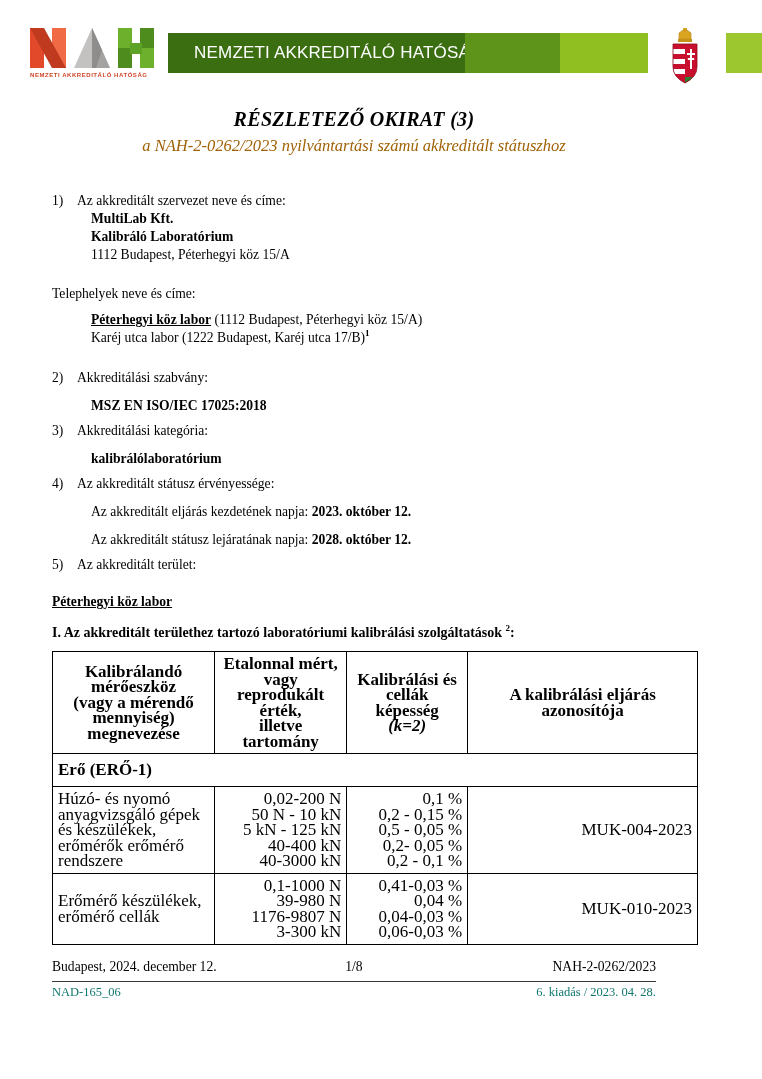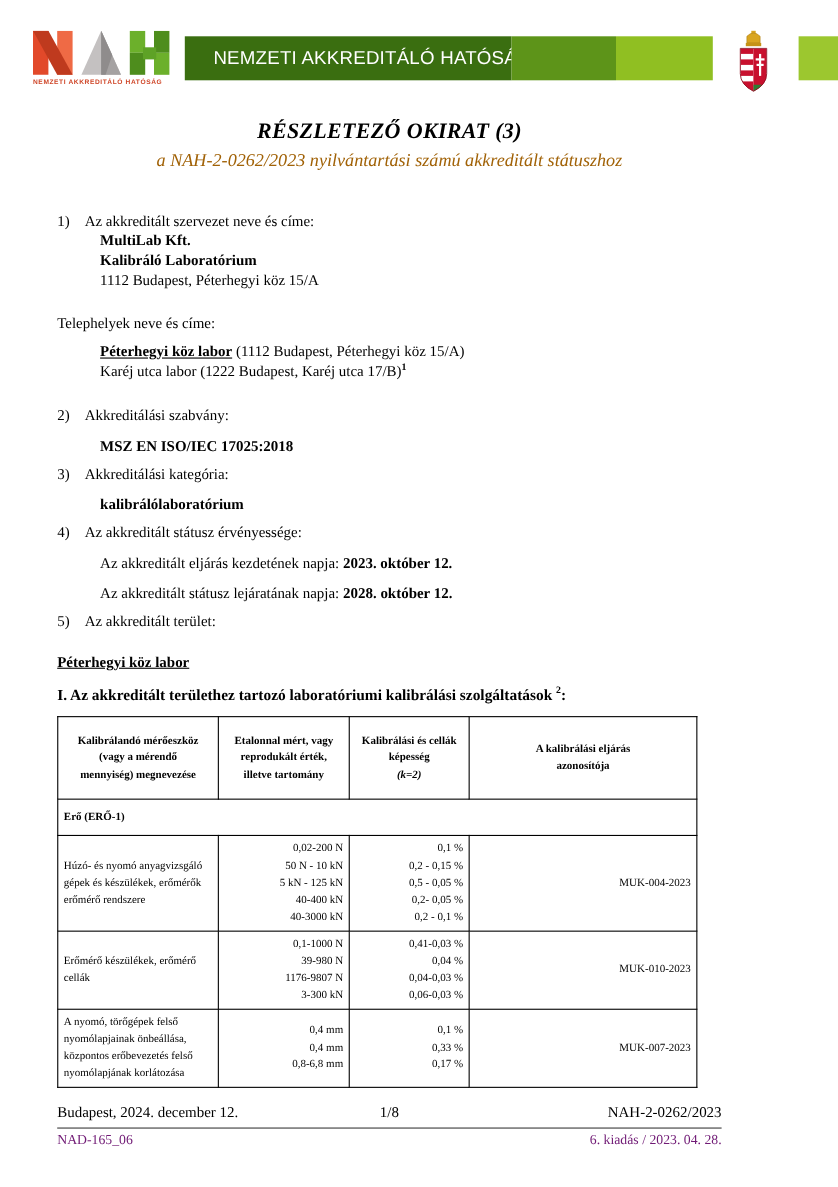--- a/index.html
+++ b/index.html
@@ -56,22 +56,22 @@
   .mt-sites{margin-top:21px;}
   .mt-site-line{margin-top:8px;}
   .mt-numbered{margin-top:7px;}
   .mt-value{margin-top:10px;}
   .mt-site-head{margin-top:17px;}
   .mt-table-head{margin-top:15px;}
   .site-heading{font-size:13.6px;font-weight:700;text-decoration:underline;}
   .table-heading{font-size:14px;font-weight:700;}
   
   table.cal{
-    margin-top:10px;border-collapse:collapse;width:582px;
-    font-size:10px;
+    margin-top:10px;border-collapse:collapse;width:646px;
+    font-size:17px;
   }
   table.cal th, table.cal td{
     border:1px solid #000;
     padding:4px 5px;
     vertical-align:middle;
     line-height:15.5px;
   }
   th.th{font-weight:700;text-align:center;white-space:pre-line;height:66px;}
   .col1{width:146px;}
   .col2{width:119px;}
@@ -82,21 +82,21 @@
   td.center{text-align:right;white-space:pre-line;}
   
   .footer{margin-top:14px;}
   .footer-row1{display:flex;font-size:13.6px;justify-content:center;}
   .footer-row1 .f-left{flex:1;text-align:left;}
   .footer-row1 .f-mid{flex:1;text-align:center;}
   .footer-row1 .f-right{flex:1;text-align:right;}
   .footer-rule{margin-top:6px;border-top:1.5px solid #3a3a3a;}
   .footer-row2{
     margin-top:3px;display:flex;justify-content:space-between;
-    font-size:12.5px;color:#701a75;
+    font-size:12.5px;color:#0f766e;
   }
 </style>
 </head>
 <body>
 
 <div class="page">
 
   <header class="masthead">
     <div class="logo">
       <svg width="134" height="42" viewBox="0 0 134 42">
@@ -253,30 +253,20 @@
           <td class="center">0,1-1000 N
 39-980 N
 1176-9807 N
 3-300 kN</td>
           <td class="center">0,41-0,03 %
 0,04 %
 0,04-0,03 %
 0,06-0,03 %</td>
           <td class="center">MUK-010-2023</td>
         </tr>
-        <tr>
-          <td class="device">A nyomó, törőgépek felső nyomólapjainak önbeállása, központos erőbevezetés felső nyomólapjának korlátozása</td>
-          <td class="center">0,4 mm
-0,4 mm
-0,8-6,8 mm</td>
-          <td class="center">0,1 %
-0,33 %
-0,17 %</td>
-          <td class="center">MUK-007-2023</td>
-        </tr>
       </tbody>
     </table>
 
     <div class="footer">
       <div class="footer-row1">
         <span class="f-left">Budapest, 2024. december 12.</span>
         <span class="f-mid">1/8</span>
         <span class="f-right">NAH-2-0262/2023</span>
       </div>
       <div class="footer-rule"></div>

